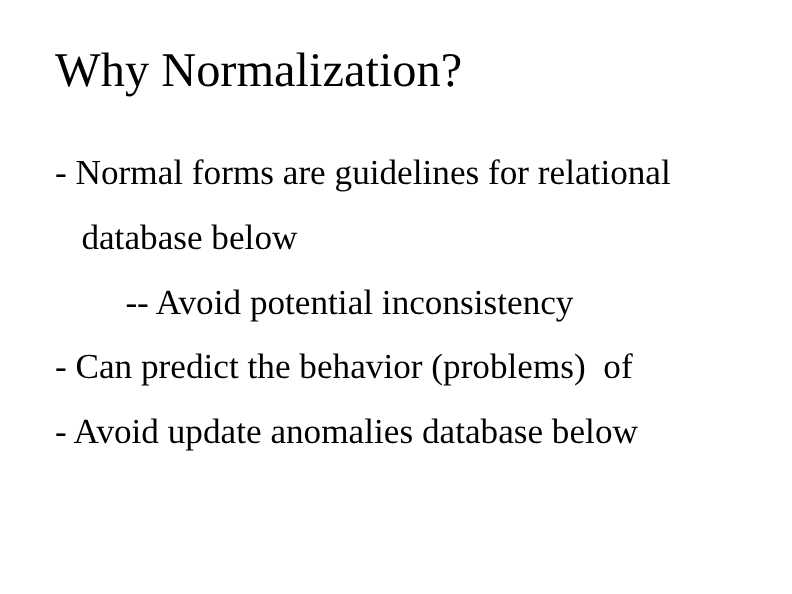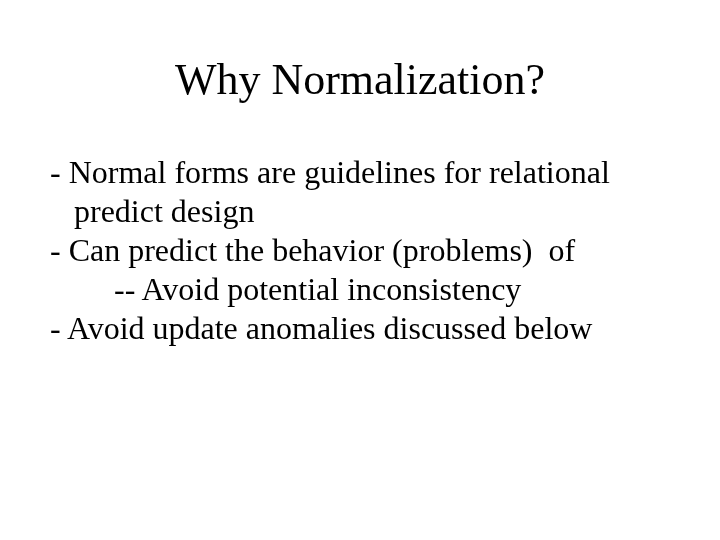--- a/index.html
+++ b/index.html
@@ -12,37 +12,38 @@
     color: #000000;
   }
   .slide {
     width: 720px;
     height: 540px;
     box-sizing: border-box;
     padding: 38px 50px 0 50px;
   }
   .title {
     font-size: 44px;
-    text-align: center;
-    margin: 16px 0 48px 0;
+    text-align: left;
+    margin: 0 0 48px 0;
     font-weight: normal;
   }
   .body {
     font-size: 32px;
     line-height: 1.22;
   }
   .line {
     white-space: pre;
+    margin-top: 20px;
   }
 </style>
 </head>
 <body>
 
 <div class="slide">
   <h1 class="title">Why Normalization?</h1>
   <div class="body">
     <div class="line">- Normal forms are guidelines for relational</div>
-    <div class="line">   predict design</div>
+    <div class="line">   database below</div>
+    <div class="line">        -- Avoid potential inconsistency</div>
     <div class="line">- Can predict the behavior (problems)  of</div>
-    <div class="line">        -- Avoid potential inconsistency</div>
-    <div class="line">- Avoid update anomalies discussed below</div>
+    <div class="line">- Avoid update anomalies database below</div>
   </div>
 </div>
 
 </body></html>

